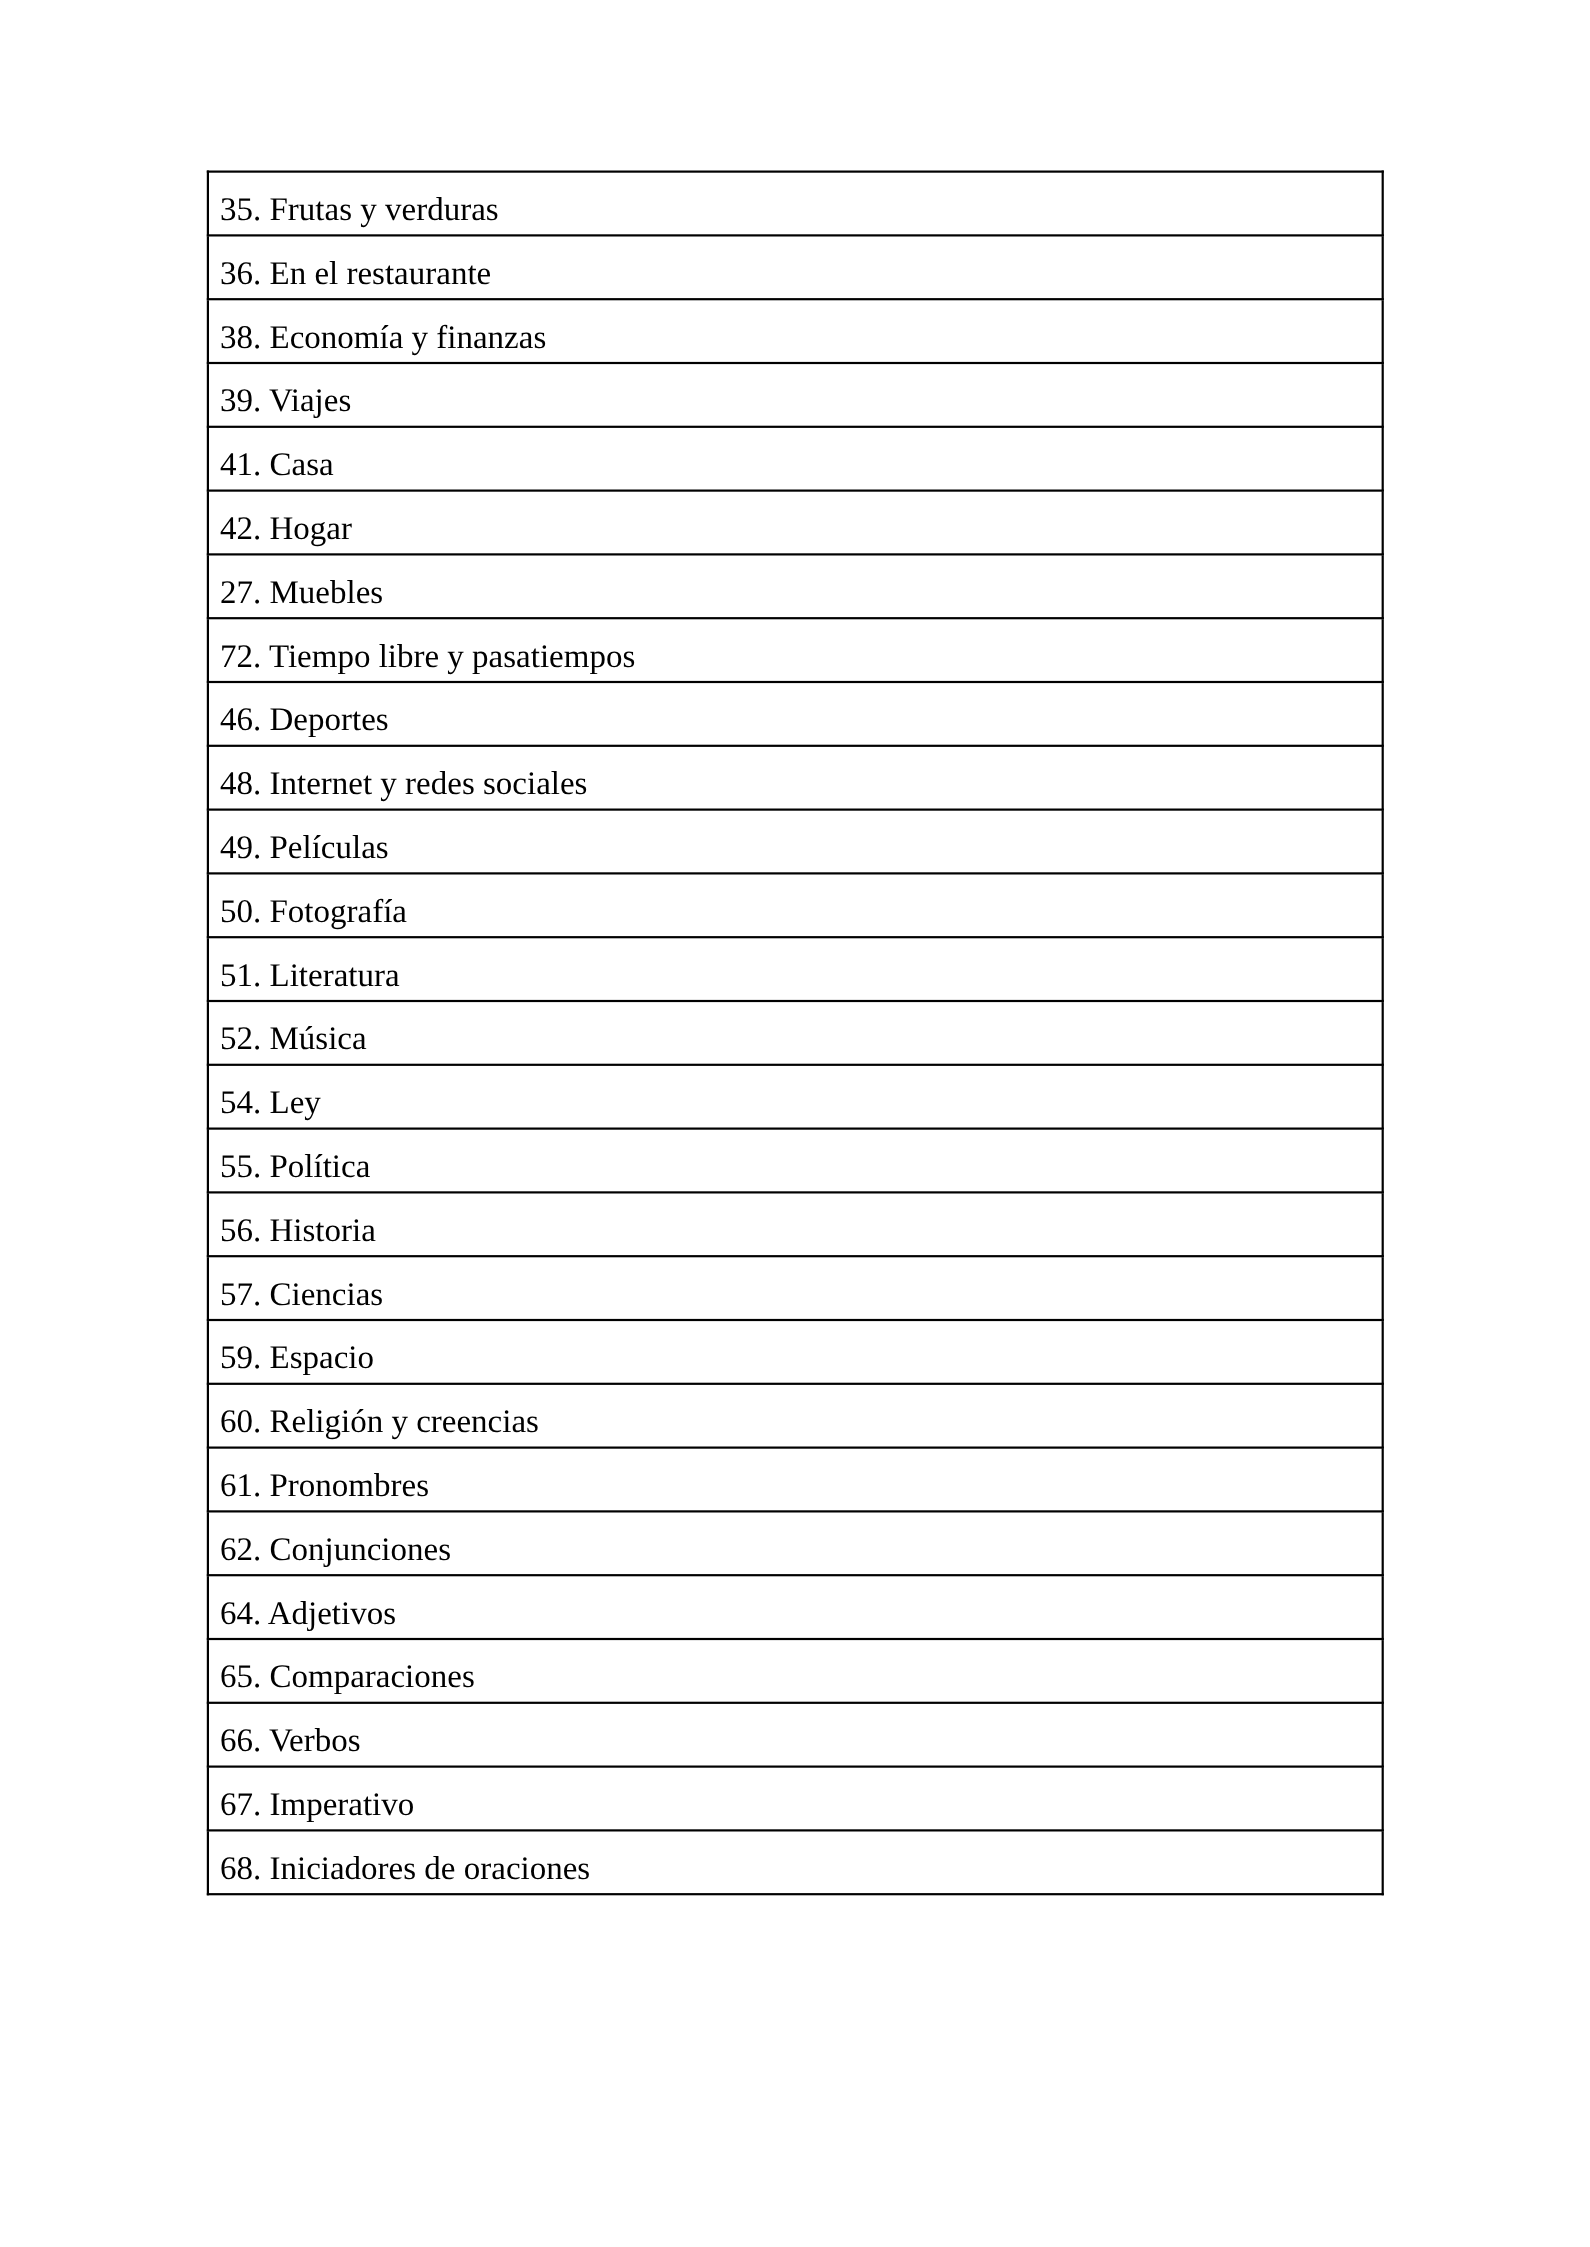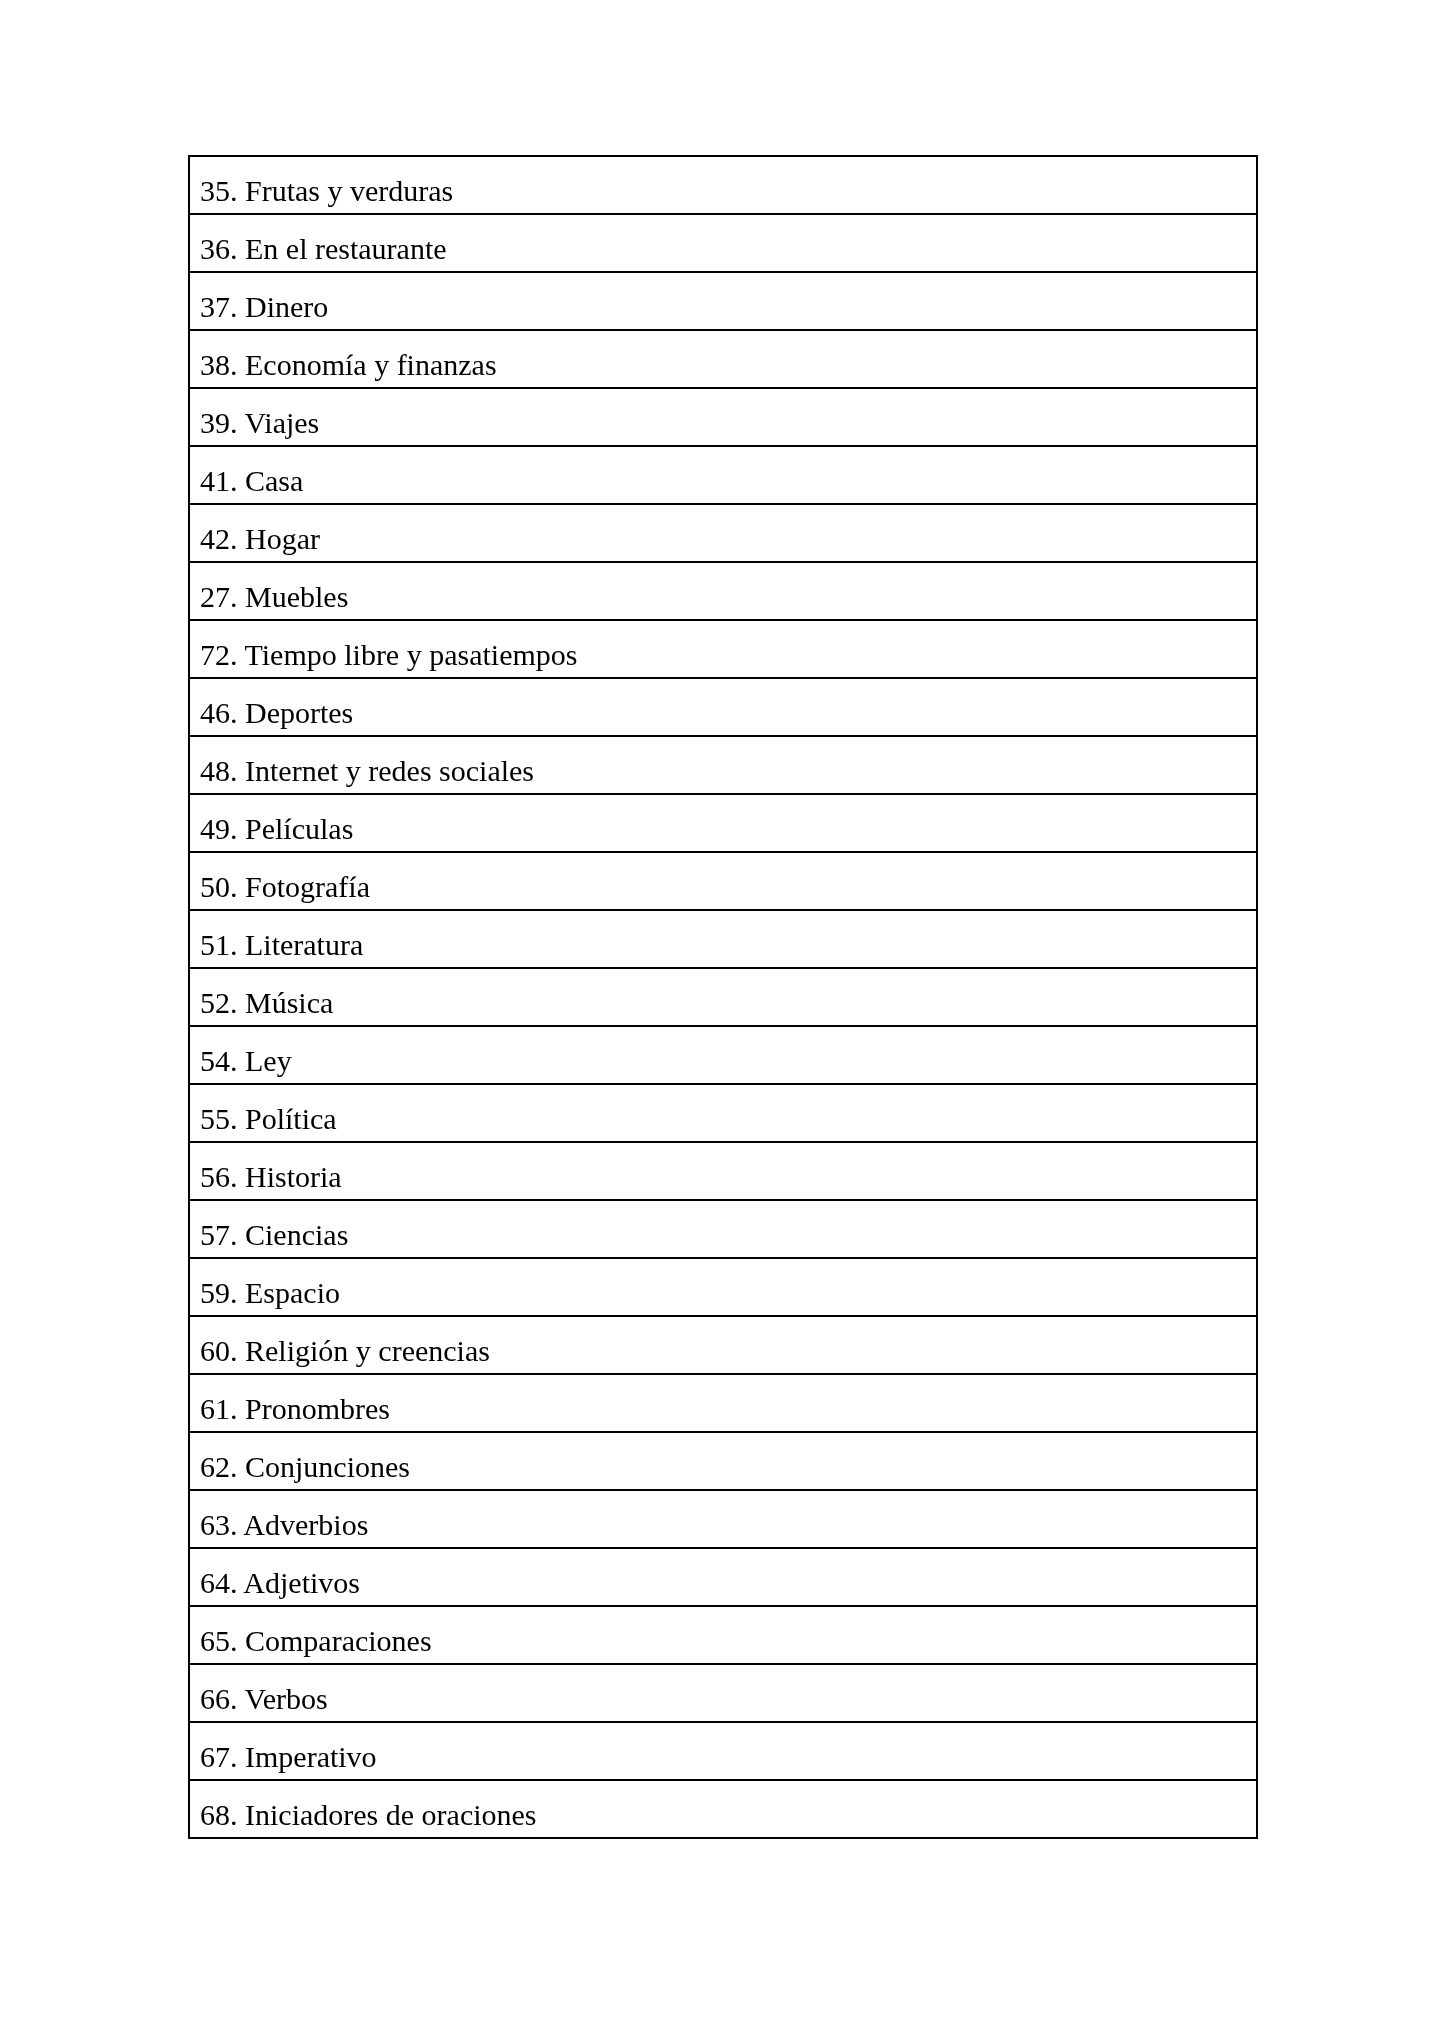--- a/index.html
+++ b/index.html
@@ -49,23 +49,20 @@
 <body>
 
 <div class="page">
   <table class="toc-table">
     <tbody>
       <tr>
           <td>35. Frutas y verduras</td>
         </tr>
       <tr>
           <td>36. En el restaurante</td>
-        </tr>
-      <tr>
-          <td>37. Dinero</td>
         </tr>
       <tr>
           <td>38. Economía y finanzas</td>
         </tr>
       <tr>
           <td>39. Viajes</td>
         </tr>
       <tr>
           <td>41. Casa</td>
         </tr>
@@ -114,23 +111,20 @@
       <tr>
           <td>60. Religión y creencias</td>
         </tr>
       <tr>
           <td>61. Pronombres</td>
         </tr>
       <tr>
           <td>62. Conjunciones</td>
         </tr>
       <tr>
-          <td>63. Adverbios</td>
-        </tr>
-      <tr>
           <td>64. Adjetivos</td>
         </tr>
       <tr>
           <td>65. Comparaciones</td>
         </tr>
       <tr>
           <td>66. Verbos</td>
         </tr>
       <tr>
           <td>67. Imperativo</td>

